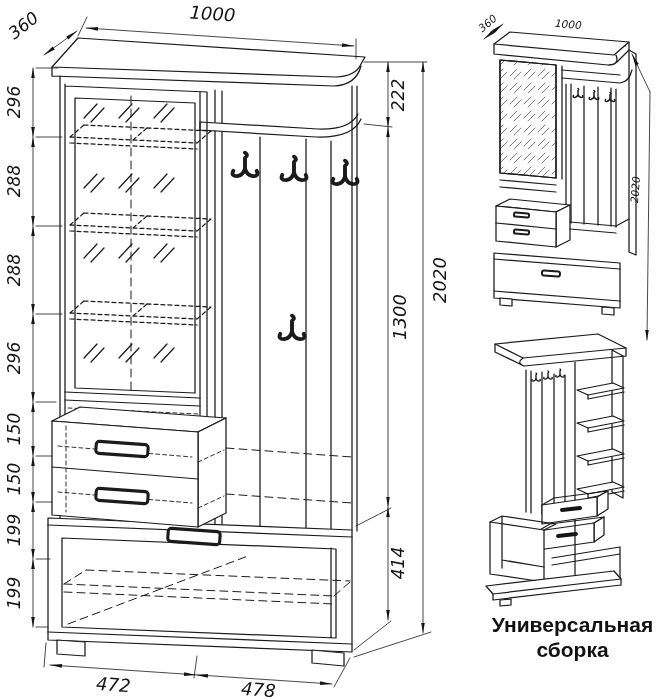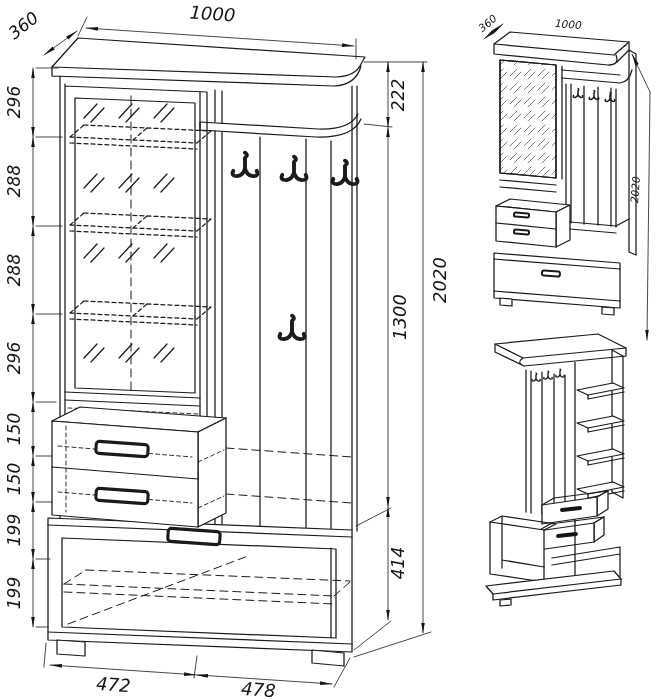--- a/index.html
+++ b/index.html
@@ -270,15 +270,17 @@
       <path d="M72,228 L140,217 M72,235 L140,224 M95,192 V245 M140,217 V248"></path>
       <path class="f" d="M10,192 L64,200 L64,252 L10,244 Z"></path>
       <path d="M10,192 L22,186 L76,194 L64,200 M22,186 V238 M22,230 L64,237"></path>
       <path class="f" d="M6,256 L134,241 L141,249 L13,264 Z"></path>
       <path d="M13,264 V270 M13,270 L141,255 M141,249 V255"></path>
       <path class="f" d="M20,270 L31,269 L31,275 L20,276 Z"></path>
     </g>
   </svg>
 
   <div id="caption">
+    <div>Универсальная</div>
+    <div>сборка</div>
   </div>
 
 </div>
 
 </body></html>

